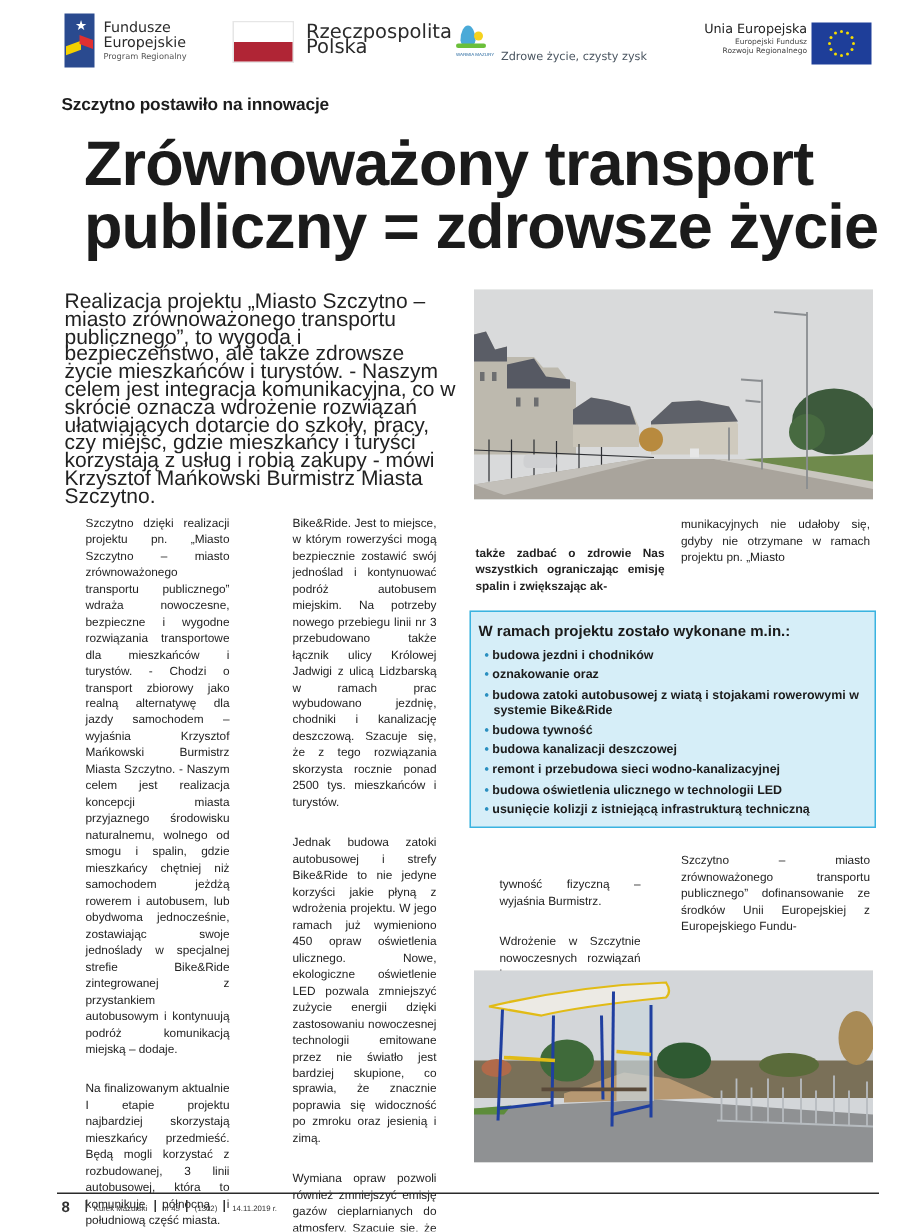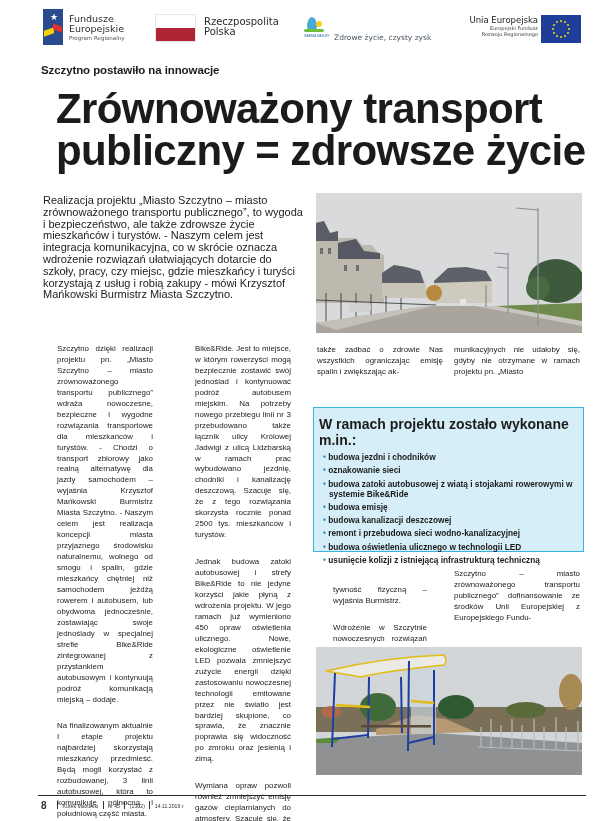--- a/index.html
+++ b/index.html
@@ -9,59 +9,59 @@
   
   .logo-fe { left: 43px; top: 9px; width: 20px; height: 36px; background: #2a4a8f; }
   .logo-fe .star { position: absolute; left: 7px; top: 4px; color: #fff; font-size: 9px; line-height: 9px; }
   .logo-fe .y { position: absolute; left: 1px; top: 20px; width: 10px; height: 6px; background: #f4d100; transform: skewY(-20deg); }
   .logo-fe .r { position: absolute; left: 10px; top: 16px; width: 9px; height: 6px; background: #e03030; transform: skewY(20deg); }
   .fe-text { left: 69px; top: 14px; font-family: "DejaVu Sans", sans-serif; font-size: 9.5px; line-height: 10px; color: #2b2b2b; }
   .fe-text .sub { font-size: 5.5px; color: #555; line-height: 8px; }
   .flag { left: 155px; top: 14px; width: 41px; height: 28px; border: 1px solid #e6e6e6; box-sizing: border-box; }
   .flag .w { height: 50%; background: #ffffff; }
   .flag .rr { height: 50%; background: #b02535; }
-  .rp-text { left: 204px; top: 17px; font-family: "DejaVu Sans", sans-serif; font-size: 10px; line-height: 10px; color: #2b2b2b; }
+  .rp-text { left: 204px; top: 17px; font-family: "DejaVu Sans", sans-serif; font-size: 13px; line-height: 10px; color: #2b2b2b; }
   .mazury-logo { left: 304px; top: 17px; width: 20px; height: 26px; }
   .mazury-logo .drop { position: absolute; left: 3px; top: 0; width: 10px; height: 14px; background: #4aaad8; border-radius: 50% 50% 50% 50% / 70% 70% 30% 30%; }
   .mazury-logo .sun { position: absolute; left: 12px; top: 4px; width: 6px; height: 6px; background: #f5d21e; border-radius: 50%; }
   .mazury-logo .green { position: absolute; left: 0; top: 12px; width: 20px; height: 3px; background: #6bbf3a; border-radius: 2px; }
   .mazury-logo .txt { position: absolute; left: 0; top: 17px; font-size: 3px; line-height: 4px; color: #2a6aa0; white-space: nowrap; }
   .slogan { left: 334px; top: 33px; font-family: "DejaVu Sans", sans-serif; font-size: 7.5px; color: #4a5560; }
   .ue-text { left: 458px; top: 15px; font-family: "DejaVu Sans", sans-serif; text-align: right; width: 80px; }
   .ue-text .t { font-size: 8.5px; color: #222; line-height: 10px; }
   .ue-text .s { font-size: 5px; color: #444; line-height: 6px; }
   .eu-flag { left: 541px; top: 15px; width: 40px; height: 28px; background: #1e3e99; }
   .eu-flag span { position: absolute; width: 2px; height: 2px; background: #f5dd00; border-radius: 50%; }
 
   
   .kicker { left: 41px; top: 64px; font-size: 11.5px; font-weight: bold; color: #1c1c1c; letter-spacing: -0.1px; }
   .headline { left: 36px; top: 88px; font-size: 42px; line-height: 42px; font-weight: bold; color: #1b1b1b; letter-spacing: -0.6px; margin-left: 20px; }
   .headline div { white-space: nowrap; }
 
   
-  .lead { left: 43px; top: 195px; width: 262px; font-size: 11px; line-height: 11.8px; color: #222; }
+  .lead { left: 43px; top: 195px; width: 262px; font-size: 14px; line-height: 11.8px; color: #222; }
 
   
   .col { font-size: 7.9px; line-height: 10.95px; color: #222; text-align: justify; }
   .col p { margin: 16px; }
   .col p.gap { margin-top: 11px; }
   .col1 { left: 41px; top: 328px; width: 128px; }
   .col2 { left: 179px; top: 328px; width: 128px; }
-  .col3a { left: 317px; top: 345px; width: 126px; }
+  .col3a { left: 317px; top: 364px; width: 126px; font-weight: bold; }
   .col3b { left: 454px; top: 345px; width: 126px; }
   .col3c { left: 317px; top: 569px; width: 126px; }
   .col3d { left: 454px; top: 569px; width: 126px; }
 
   
   .photo1 { left: 316px; top: 193px; width: 266px; height: 140px; overflow: hidden; background: #d8d9d8; }
   .photo2 { left: 316px; top: 647px; width: 266px; height: 128px; overflow: hidden; background: #cfd2d4; }
 
   
   .infobox { left: 313px; top: 407px; width: 271px; height: 145px; background: #d6eef8; border: 1.5px solid #3ab3e0; box-sizing: border-box; padding: 8px 6px 0 5px; }
-  .infobox .title { font-size: 14px; font-weight: bold; color: #1b1b1b; margin-bottom: 3px; }
+  .infobox .title { font-size: 10px; font-weight: bold; color: #1b1b1b; margin-bottom: 3px; }
   .infobox ul { list-style: none; margin: 4px; padding: 0; }
   .infobox li { font-size: 8.3px; font-weight: bold; color: #1b1b1b; line-height: 10px; margin-bottom: 3.3px; padding-left: 6px; text-indent: -6px; }
   .infobox li .b { color: #2a8fc0; }
 
   
   .footer-rule { left: 38px; top: 795px; width: 548px; height: 1px; background: #2a2a2a; }
   .footer { left: 41px; top: 800px; font-size: 5.2px; color: #333; white-space: nowrap; }
   .footer .pg { font-size: 10px; font-weight: bold; margin-right: 6px; vertical-align: -1px; }
   .footer .sep { display: inline-block; width: 1px; height: 8px; background: #333; vertical-align: -1px; margin: 0 3px; }
 </style>
@@ -186,23 +186,23 @@
   <p>Wymiana opraw pozwoli również zmniejszyć emisję gazów cieplarnianych do atmosfery. Szacuje się, że nawet o 217 ton rocznie. - Realizacja projektu zrównoważonego transportu pozwoli mieszkańcom i samorządowi miejskiemu zaoszczędzić pieniądze, ale</p>
 </div>
 
 <div class="abs col col3a">także zadbać o zdrowie Nas wszystkich ograniczając emisję spalin i zwiększając ak-</div>
 <div class="abs col col3b">munikacyjnych nie udałoby się, gdyby nie otrzymane w ramach projektu pn. „Miasto</div>
 
 <div class="abs infobox">
   <div class="title">W ramach projektu zostało wykonane m.in.:</div>
   <ul>
     <li><span class="b">•</span> <span>budowa jezdni i chodników</span></li>
-    <li><span class="b">•</span> <span>oznakowanie sieci</span></li>
+    <li><span class="b">•</span> <span>oznakowanie oraz</span></li>
     <li><span class="b">•</span> <span>budowa zatoki autobusowej z wiatą i stojakami rowerowymi w systemie Bike&amp;Ride</span></li>
-    <li><span class="b">•</span> <span>budowa emisję</span></li>
+    <li><span class="b">•</span> <span>budowa tywność</span></li>
     <li><span class="b">•</span> <span>budowa kanalizacji deszczowej</span></li>
     <li><span class="b">•</span> <span>remont i przebudowa sieci wodno-kanalizacyjnej</span></li>
     <li><span class="b">•</span> <span>budowa oświetlenia ulicznego w technologii LED</span></li>
     <li><span class="b">•</span> <span>usunięcie kolizji z istniejącą infrastrukturą techniczną</span></li>
   </ul>
 </div>
 
 <div class="abs col col3c">
   <p>tywność fizyczną – wyjaśnia Burmistrz.</p>
   <p class="gap">Wdrożenie w Szczytnie nowoczesnych rozwiązań ko-</p>

